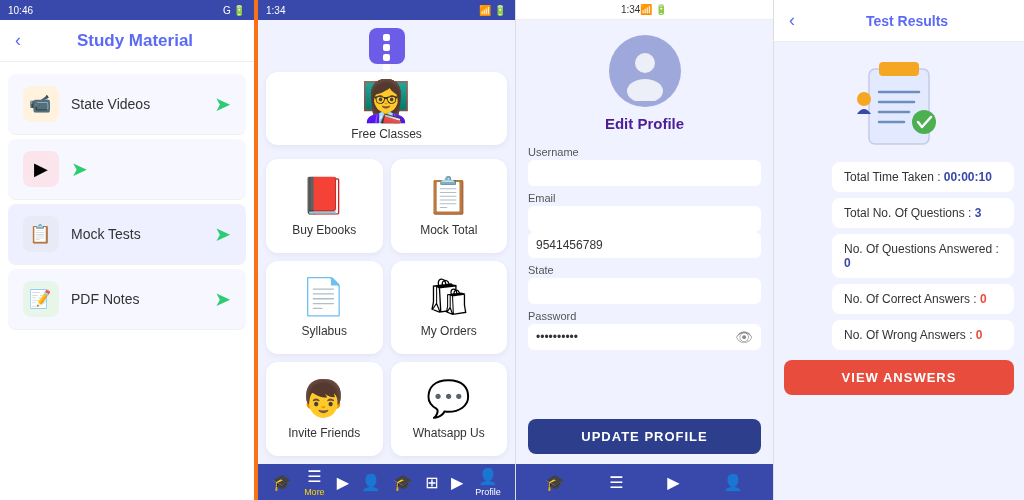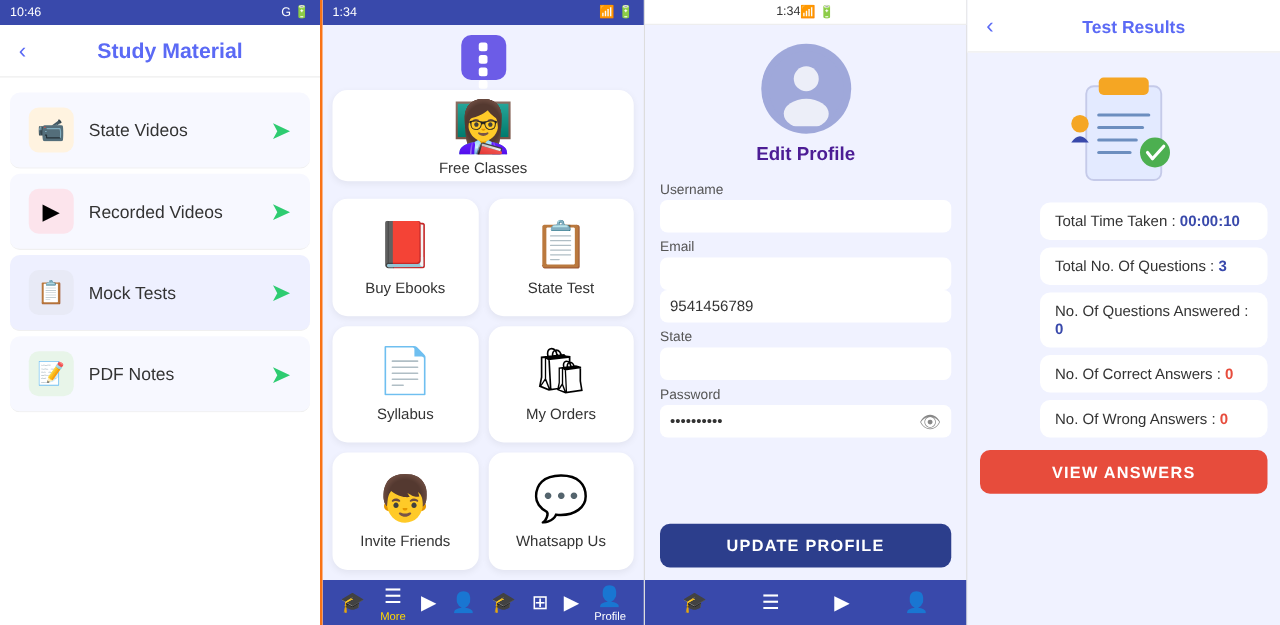--- a/index.html
+++ b/index.html
@@ -12,21 +12,21 @@
       background: #e8eaf0;
     }
 
     
     .panel1 {
       width: 258px;
       height: 500px;
       background: #fff;
       display: flex;
       flex-direction: column;
-      border-right: 2px solid #f97316;
+      border-right: 4px solid #f97316;
       position: relative;
     }
     .panel1-header {
       background: #fff;
       padding: 10px 15px;
       display: flex;
       align-items: center;
       border-bottom: 1px solid #eee;
       gap: 10px;
     }
@@ -380,21 +380,20 @@
   </div>
 
   <div style="padding: 8px 0; flex: 1;">
     <div class="menu-item">
       <div class="menu-icon icon-live">📹</div>
       <span class="menu-label">State Videos</span>
       <span class="arrow-icon">➤</span>
     </div>
     <div class="menu-item">
       <div class="menu-icon icon-rec">▶</div>
-      <span class="menu-label">Recorded Videos</span>
       <span class="arrow-icon">➤</span>
     </div>
     <div class="menu-item" style="background:#eef0ff;">
       <div class="menu-icon icon-mock">📋</div>
       <span class="menu-label">Mock Tests</span>
       <span class="arrow-icon">➤</span>
     </div>
     <div class="menu-item">
       <div class="menu-icon icon-pdf">📝</div>
       <span class="menu-label">PDF Notes</span>
@@ -424,21 +423,21 @@
 
   <div class="grid-container">
 
     <div class="grid-item">
       <div class="grid-item-icon">📕</div>
       <span class="grid-item-label">Buy Ebooks</span>
     </div>
 
     <div class="grid-item">
       <div class="grid-item-icon">📋</div>
-      <span class="grid-item-label">State Test</span>
+      <span class="grid-item-label">Mock Total</span>
     </div>
 
     <div class="grid-item">
       <div class="grid-item-icon">📄</div>
       <span class="grid-item-label">Syllabus</span>
     </div>
 
     <div class="grid-item">
       <div class="grid-item-icon">🛍</div>
       <span class="grid-item-label">My Orders</span>

